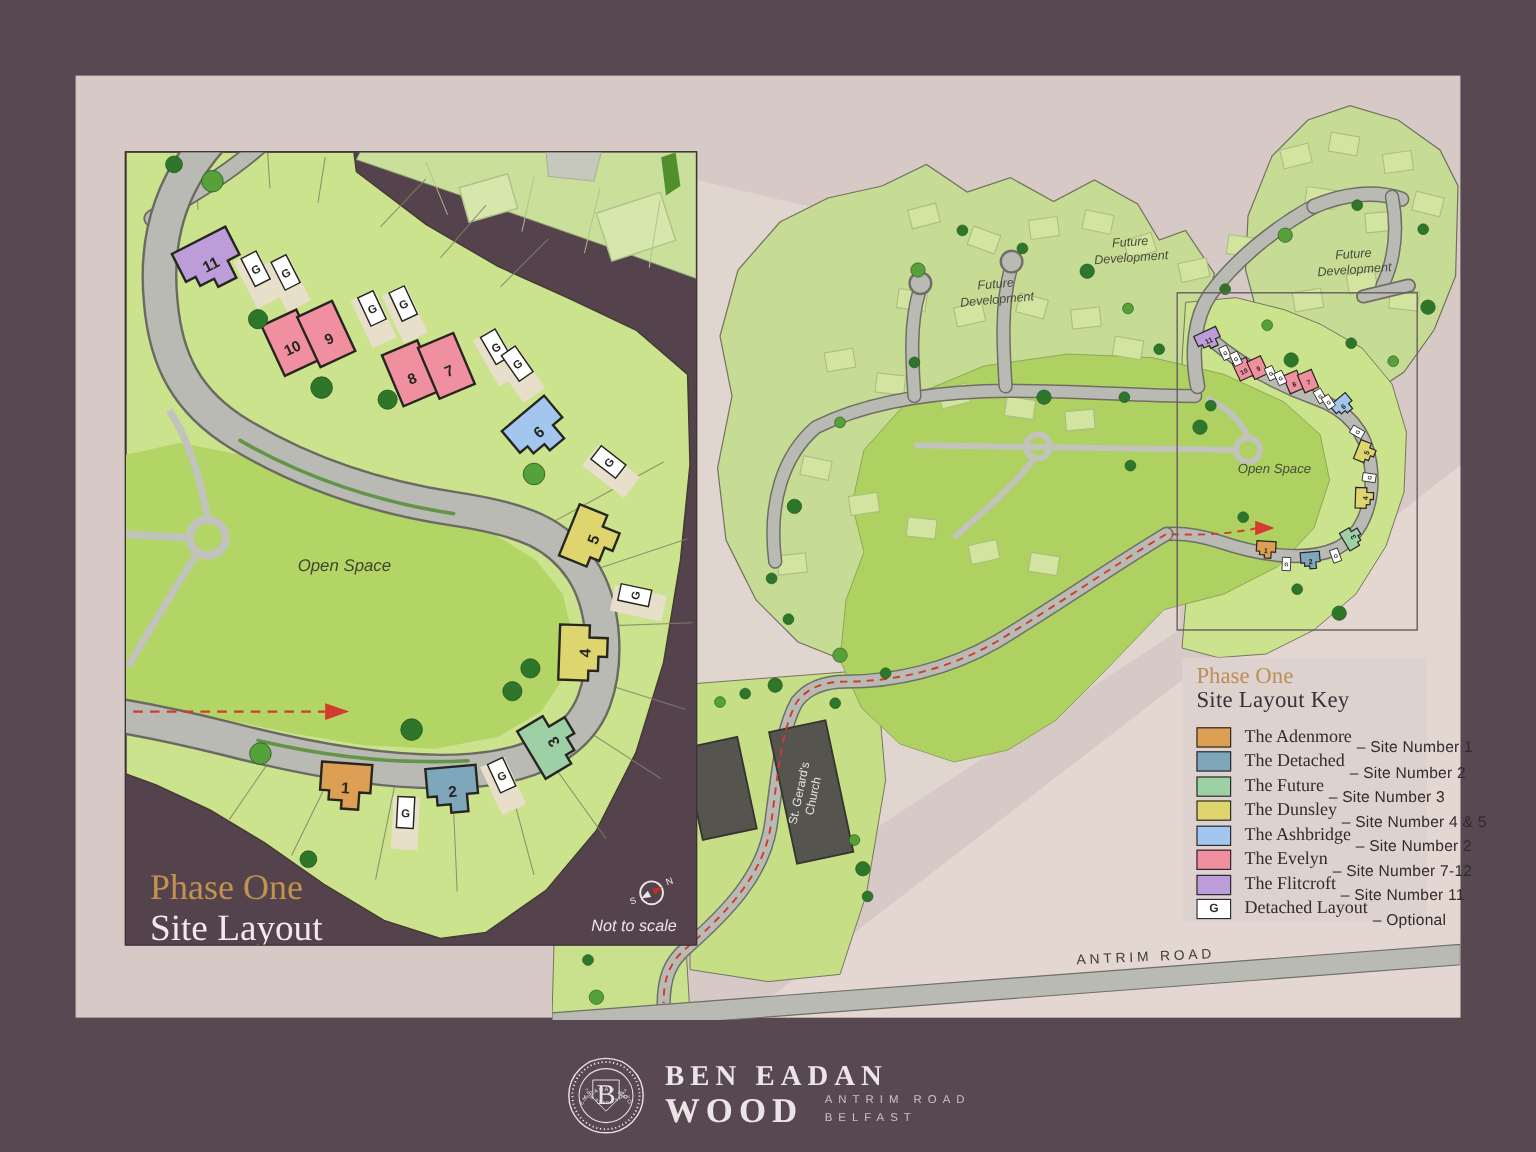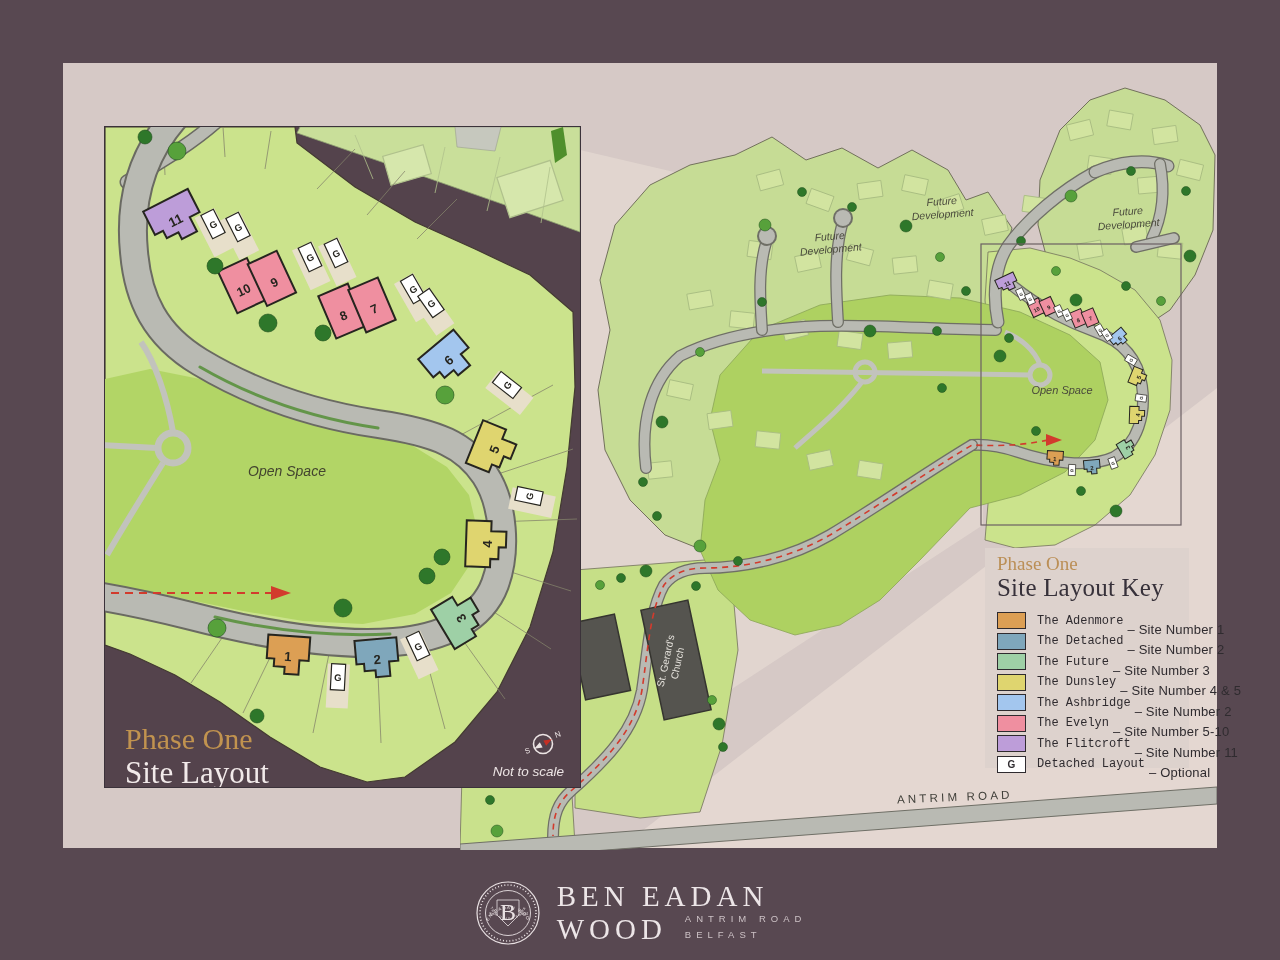--- a/index.html
+++ b/index.html
@@ -6,33 +6,33 @@
   body{width:1280px;height:960px;overflow:hidden;background:#584851;position:relative;
        font-family:"Liberation Sans",sans-serif;}
   .abs{position:absolute;}
   #inner{left:63px;top:63px;width:1154px;height:785px;background:#d6c9c6;}
   #shade{left:0;top:0;width:1280px;height:960px;pointer-events:none;}
   #overview{left:460px;top:60px;}
   #inset{left:104px;top:126px;border:1px solid #3b323a;background:#54434c;}
   
   #legend{left:985px;top:548px;width:204px;height:220px;background:#ddd2cd;padding:6px 0 0 12px;box-sizing:border-box;}
   #legend .t1{font-family:"Liberation Serif",serif;font-size:19px;color:#bb8f56;line-height:1.05;}
-  #legend .t2{font-family:"Liberation Serif",serif;font-size:25px;color:#37313a;line-height:1.1;letter-spacing:.2px;}
+  #legend .t2{font-family:"Liberation Serif",serif;font-size:19px;color:#37313a;line-height:1.1;letter-spacing:.2px;}
   #legend ul{list-style:none;margin:9px 0 0 0;padding:0;}
   #legend li{display:flex;align-items:center;height:20.5px;}
   #legend .sw{width:27px;height:15px;border:1px solid #2f2b2f;margin-right:11px;flex:none;
               display:flex;align-items:center;justify-content:center;
               font-size:10px;font-weight:bold;color:#2f2b2f;}
-  #legend .nm{font-family:Liberation Mono, monospace;font-size:12px;color:#2f2b2f;white-space:nowrap;}
+  #legend .nm{font-family:Liberation Serif, serif;font-size:15px;color:#2f2b2f;white-space:nowrap;}
   #legend .ds{font-size:13px;color:#2f2b2f;margin-left:4px;white-space:nowrap;letter-spacing:.2px;margin-top:17px;}
   
   #footer{left:0;top:866px;width:1280px;height:94px;display:flex;align-items:center;justify-content:center;gap:15px;}
-  #brand .l1{font-family:"Liberation Serif",serif;font-weight:normal;font-size:29px;letter-spacing:5px;color:#ece5e7;line-height:1;}
+  #brand .l1{font-family:"Liberation Serif",serif;font-weight:bold;font-size:24px;letter-spacing:5px;color:#ece5e7;line-height:1;}
   #brand .row2{display:flex;align-items:flex-end;}
-  #brand .l2{font-family:"Liberation Serif",serif;font-weight:normal;font-size:29px;letter-spacing:5px;color:#ece5e7;line-height:1;margin-top:3px;}
+  #brand .l2{font-family:"Liberation Serif",serif;font-weight:bold;font-size:29px;letter-spacing:5px;color:#ece5e7;line-height:1;margin-top:3px;}
   #brand .sub{margin:0 0 2px 18px;}
   #brand .s1,#brand .s2{font-size:9.5px;letter-spacing:5px;color:#cdc2c6;line-height:1.6;}
   text{font-family:"Liberation Sans",sans-serif;}
   .serifT{font-family:"Liberation Serif",serif;}
 </style>
 </head>
 <body>
 
 <div id="inner" class="abs"></div>
 
@@ -311,21 +311,21 @@
         <span class="ds">– Site Number 4 &amp; 5</span>
       </li>
       <li>
         <div class="sw" style="background: rgb(163, 198, 238);"></div>
         <span class="nm">The Ashbridge</span>
         <span class="ds">– Site Number 2</span>
       </li>
       <li>
         <div class="sw" style="background: rgb(239, 143, 160);"></div>
         <span class="nm">The Evelyn</span>
-        <span class="ds">– Site Number 5-10</span>
+        <span class="ds">– Site Number 7-12</span>
       </li>
       <li>
         <div class="sw" style="background: rgb(189, 157, 217);"></div>
         <span class="nm">The Flitcroft</span>
         <span class="ds">– Site Number 11</span>
       </li>
       <li>
         <div class="sw" style="background: rgb(255, 255, 255);">G</div>
         <span class="nm">Detached Layout</span>
         <span class="ds">– Optional</span>

